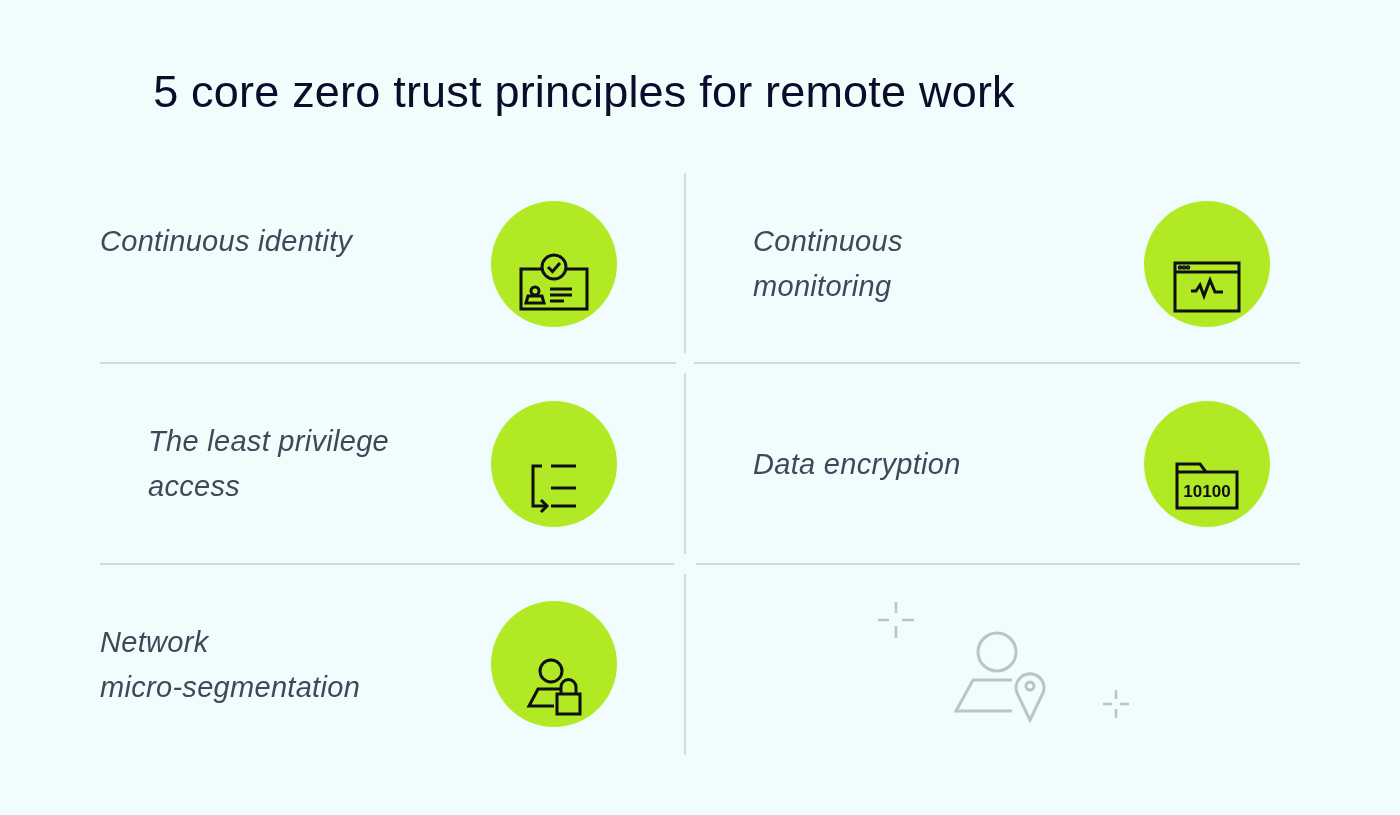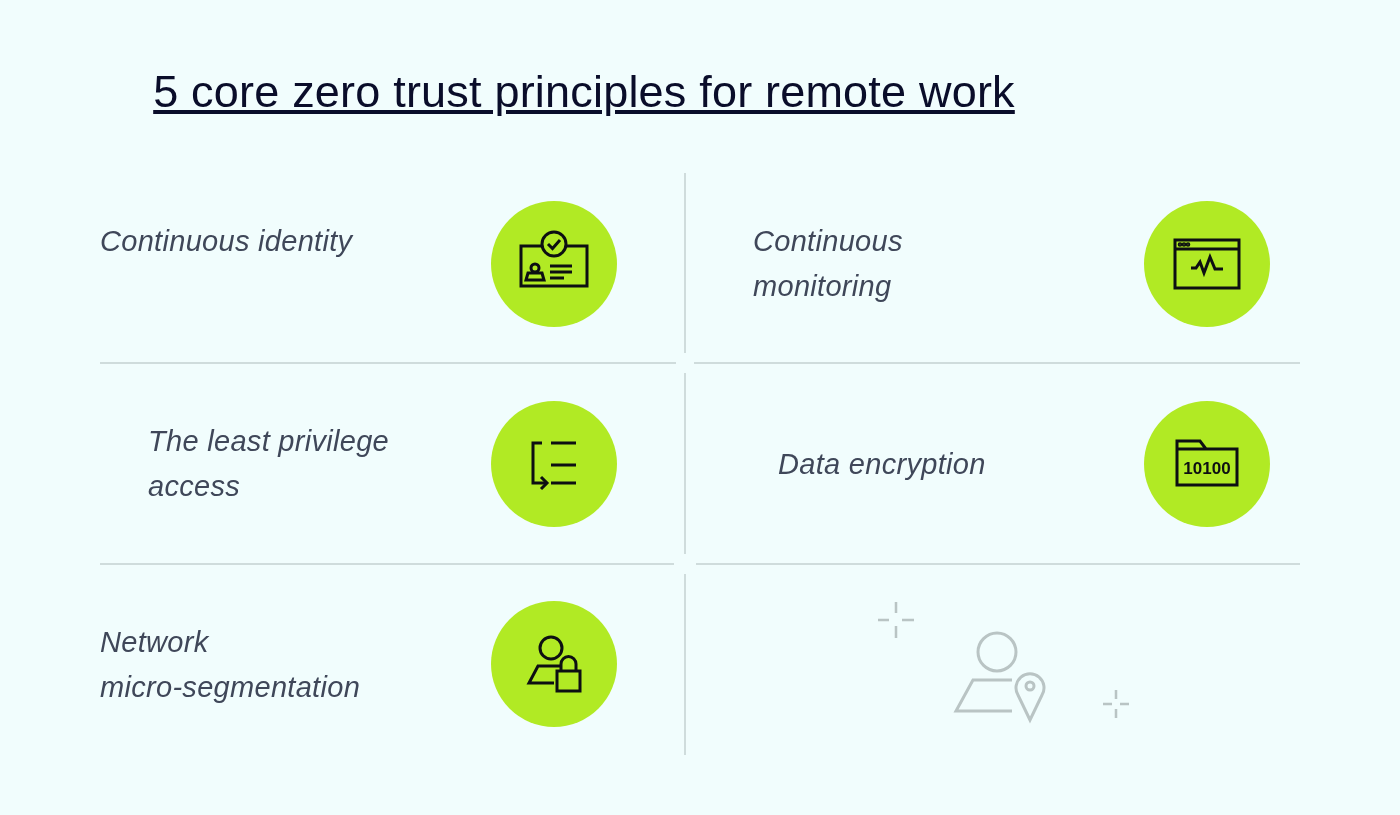--- a/index.html
+++ b/index.html
@@ -18,21 +18,20 @@
       position: absolute;
       left: 0;
       top: 62px;
       width: 1168px;
       text-align: center;
       font-size: 45px;
       font-weight: 500;
       color: #0a0d2a;
       letter-spacing: 0.2px;
       line-height: 60px;
-      text-decoration: underline;
     }
     .divider-v {
       position: absolute;
       width: 2px;
       background: #cfdcdc;
     }
     .divider-h {
       position: absolute;
       height: 2px;
       background: #cfdcdc;
@@ -45,21 +44,21 @@
       letter-spacing: 0.3px;
       font-style: italic;
     }
     .icon-circle {
       position: absolute;
       width: 126px;
       height: 126px;
       border-radius: 50%;
       background: #b1ea24;
       display: flex;
-      align-items: center;
+      align-items: flex-end;
       justify-content: center;
     }
     .icon-circle svg {
       display: block;
     }
     .deco {
       position: absolute;
     }
   </style>
 </head>
@@ -117,21 +116,21 @@
   <div class="icon-circle" style="left:491px; top:401px;">
     <svg width="80" height="80" viewBox="0 0 80 80" fill="none" stroke="#0d0f12" stroke-width="3">
       <path d="M28 19 H19 V59 H32"></path>
       <path d="M27 53 L33 59 L27 65"></path>
       <path d="M37 19 H62 M37 41 H62 M37 59 H62"></path>
     </svg>
   </div>
 </div>
 
 <div>
-  <div class="cell-label" style="left:753px; top:442px;margin-left:25px;">
+  <div class="cell-label" style="left:753px; top:442px;">
     <div>Data encryption</div>
   </div>
   <div class="icon-circle" style="left:1144px; top:401px;">
     <svg width="80" height="80" viewBox="0 0 80 80">
       <path d="M10 17 H33 L39 25 H70 V61 H10 Z M10 25 H39" fill="none" stroke="#0d0f12" stroke-width="3"></path>
       <text x="40" y="50" text-anchor="middle" font-family="Liberation Sans, sans-serif" font-weight="700" font-size="17" fill="#0d0f12">10100</text>
     </svg>
   </div>
 </div>
 

